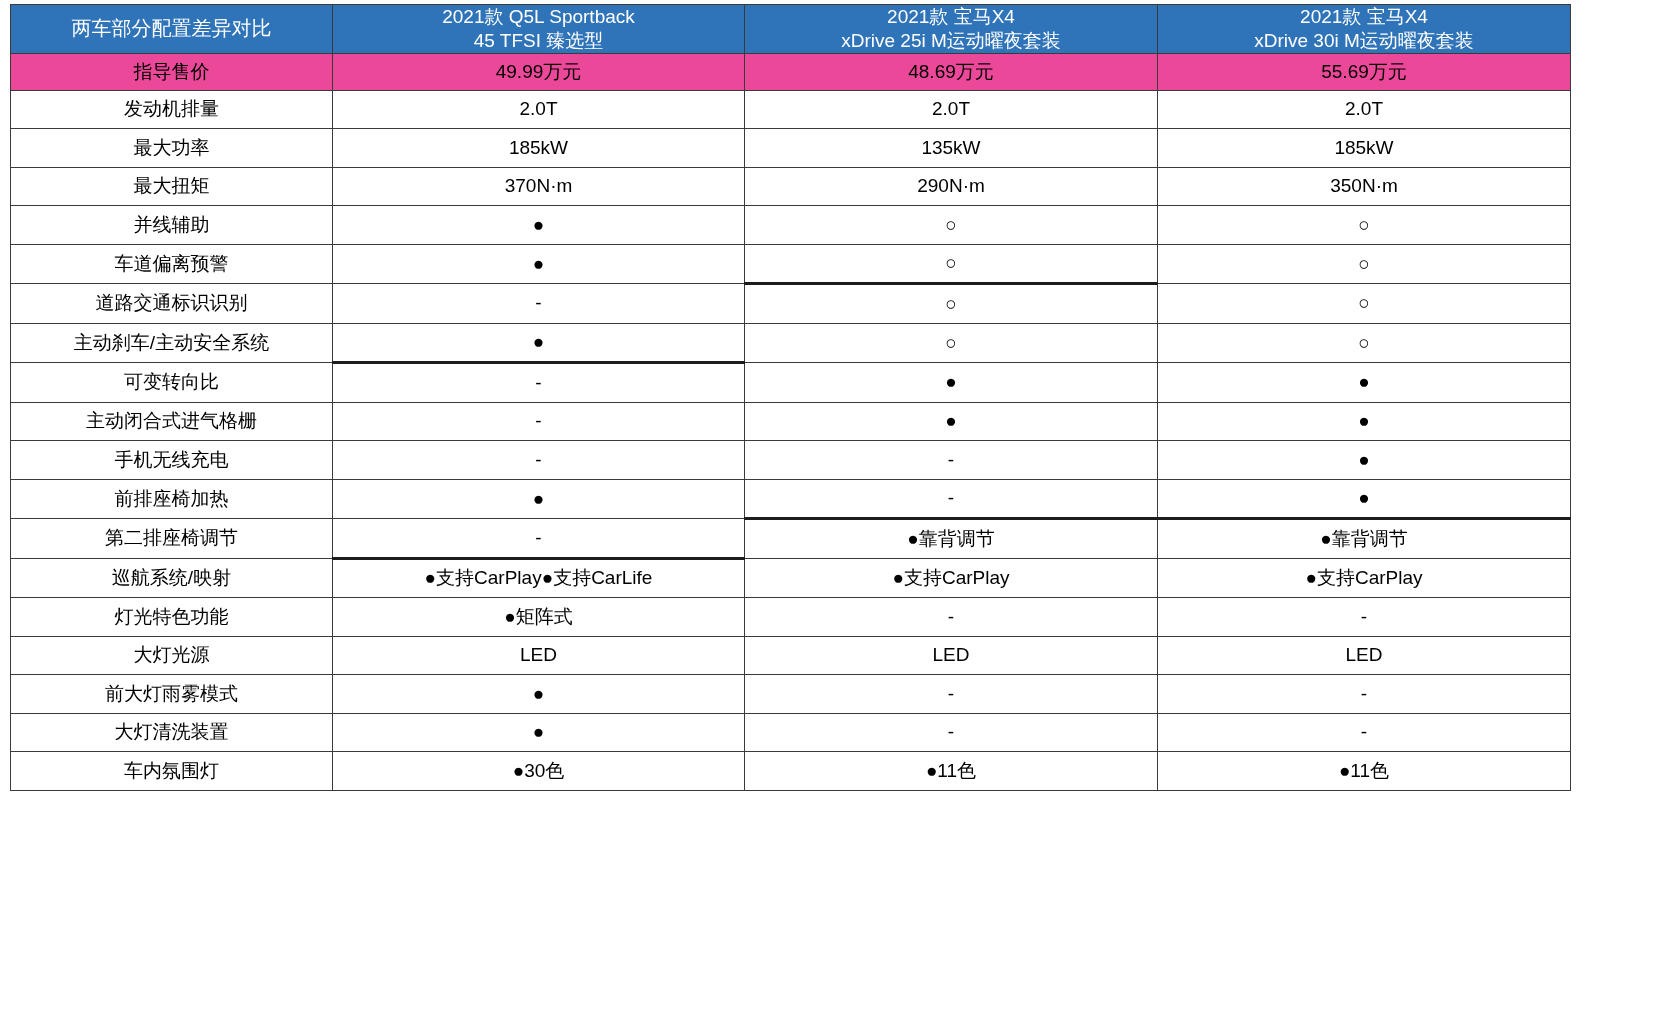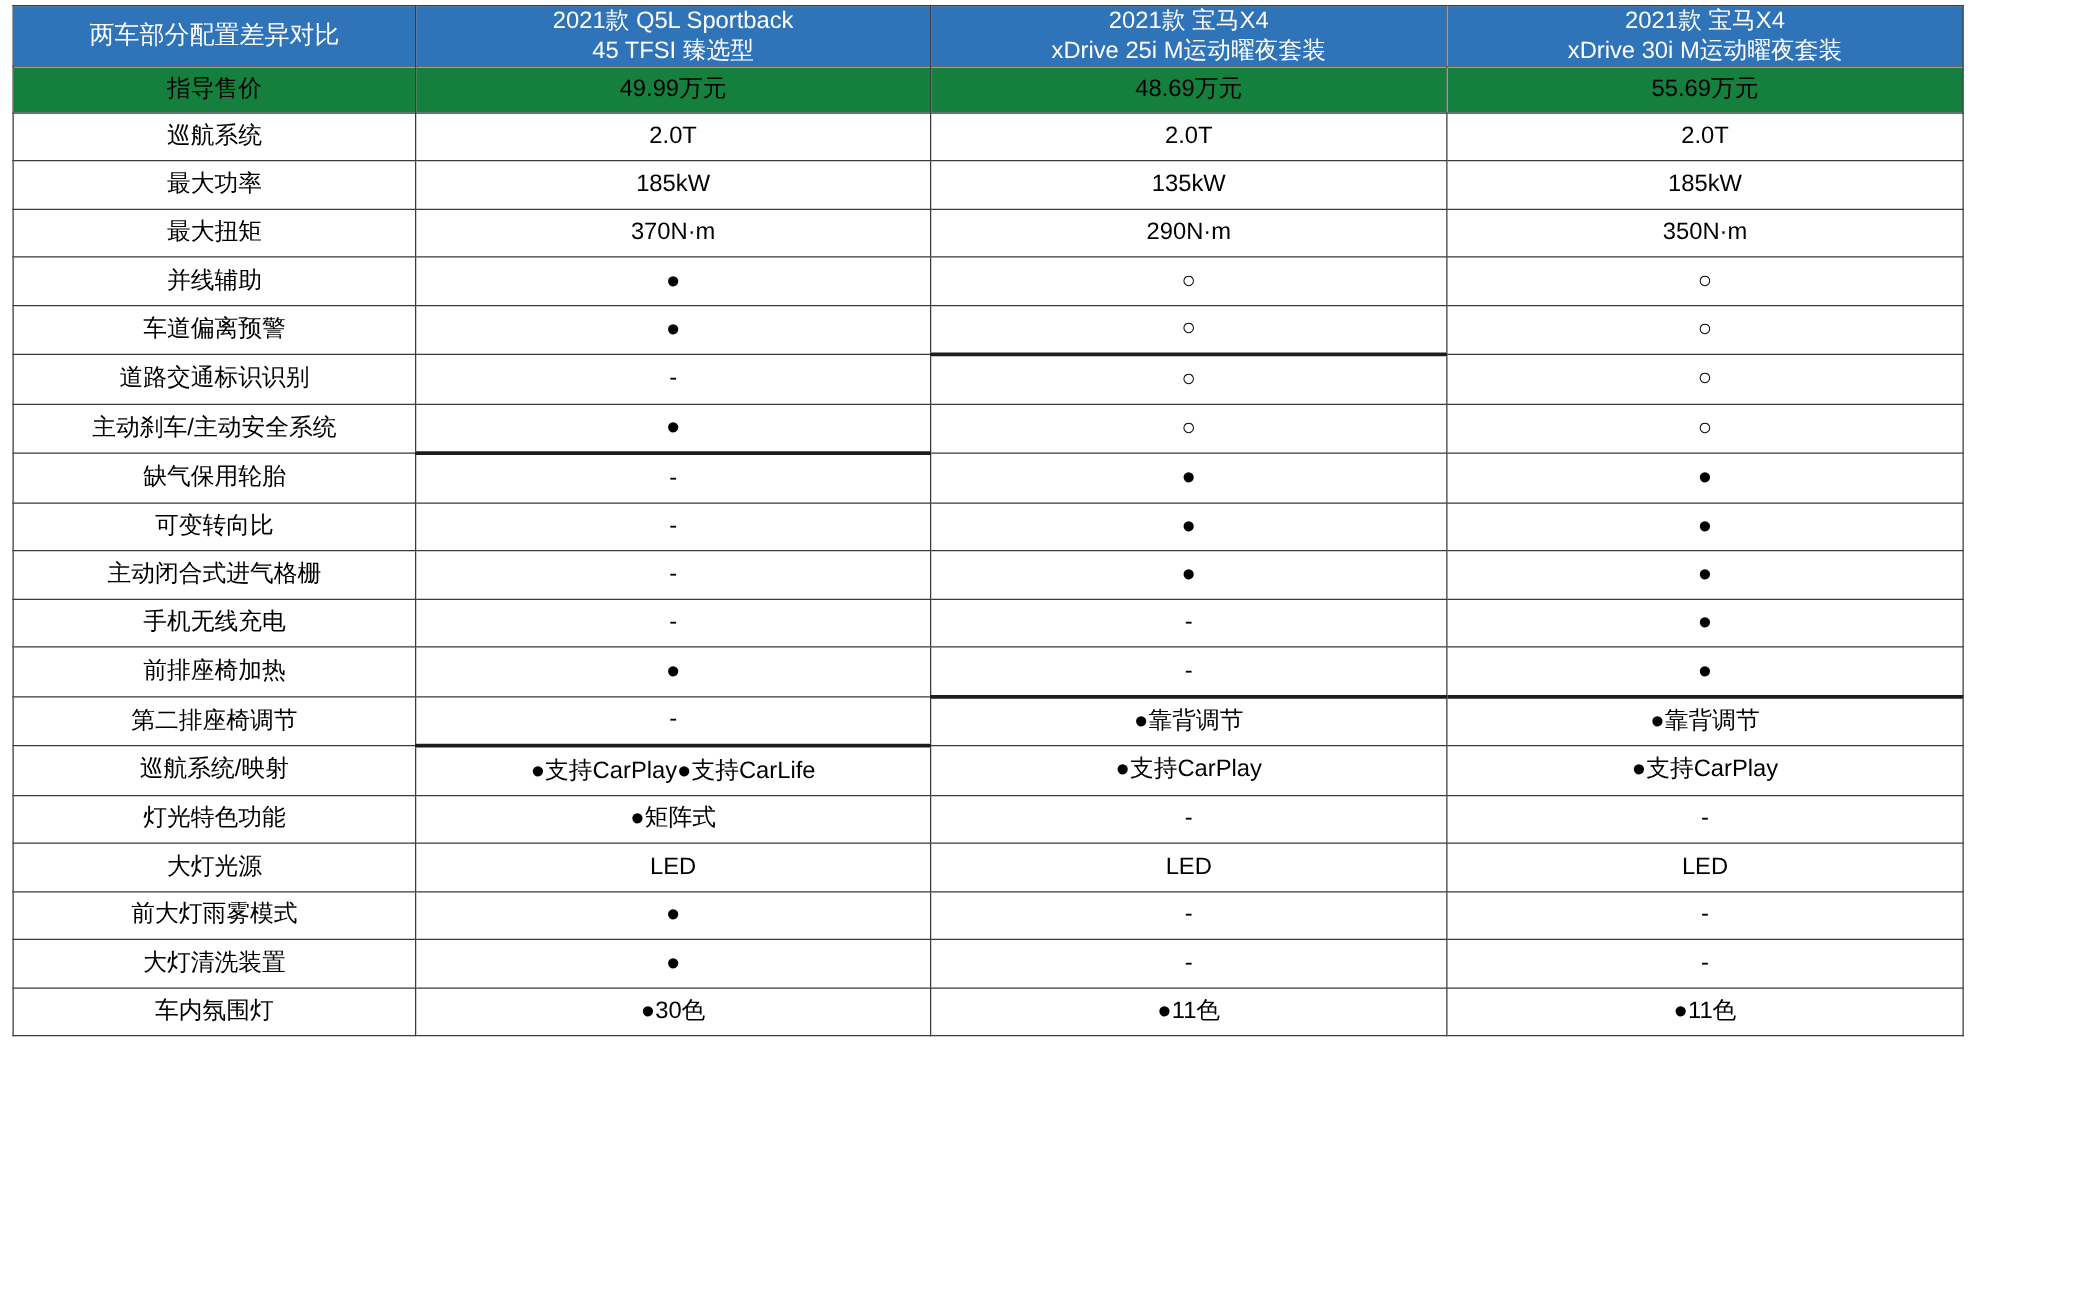--- a/index.html
+++ b/index.html
@@ -51,21 +51,21 @@
     font-size: 20px;
     height: 76px;
     border: 1px solid #2f73b8;
   }
   thead th .l1 { display: block; }
   thead th .l2 { display: block; }
   thead th.head-label {
     font-size: 20px;
   }
   tr.price td {
-    background: #15803d;
+    background: #ec4899;
     height: 36px;
   }
   td.label {
     font-size: 19px;
   }
   td.val {
     font-size: 19px;
   }
   
   .hb-bottom { border-bottom: 3px solid #1d1d1d !important; }
@@ -101,21 +101,21 @@
       </tr>
     </thead>
     <tbody id="tbody">
         <tr class="price">
           <td class="label">指导售价</td>
           <td class="val">49.99万元</td>
           <td class="val">48.69万元</td>
           <td class="val">55.69万元</td>
         </tr>
         <tr>
-          <td class="label">巡航系统</td>
+          <td class="label">发动机排量</td>
           <td class="val">2.0T</td>
           <td class="val">2.0T</td>
           <td class="val">2.0T</td>
         </tr>
         <tr>
           <td class="label">最大功率</td>
           <td class="val">185kW</td>
           <td class="val">135kW</td>
           <td class="val">185kW</td>
         </tr>
@@ -141,26 +141,20 @@
           <td class="label">道路交通标识识别</td>
           <td class="val">-</td>
           <td class="val">○</td>
           <td class="val">○</td>
         </tr>
         <tr>
           <td class="label">主动刹车/主动安全系统</td>
           <td class="val hb-bottom">●</td>
           <td class="val">○</td>
           <td class="val">○</td>
-        </tr>
-        <tr>
-          <td class="label">缺气保用轮胎</td>
-          <td class="val">-</td>
-          <td class="val">●</td>
-          <td class="val">●</td>
         </tr>
         <tr>
           <td class="label">可变转向比</td>
           <td class="val">-</td>
           <td class="val">●</td>
           <td class="val">●</td>
         </tr>
         <tr>
           <td class="label">主动闭合式进气格栅</td>
           <td class="val">-</td>

